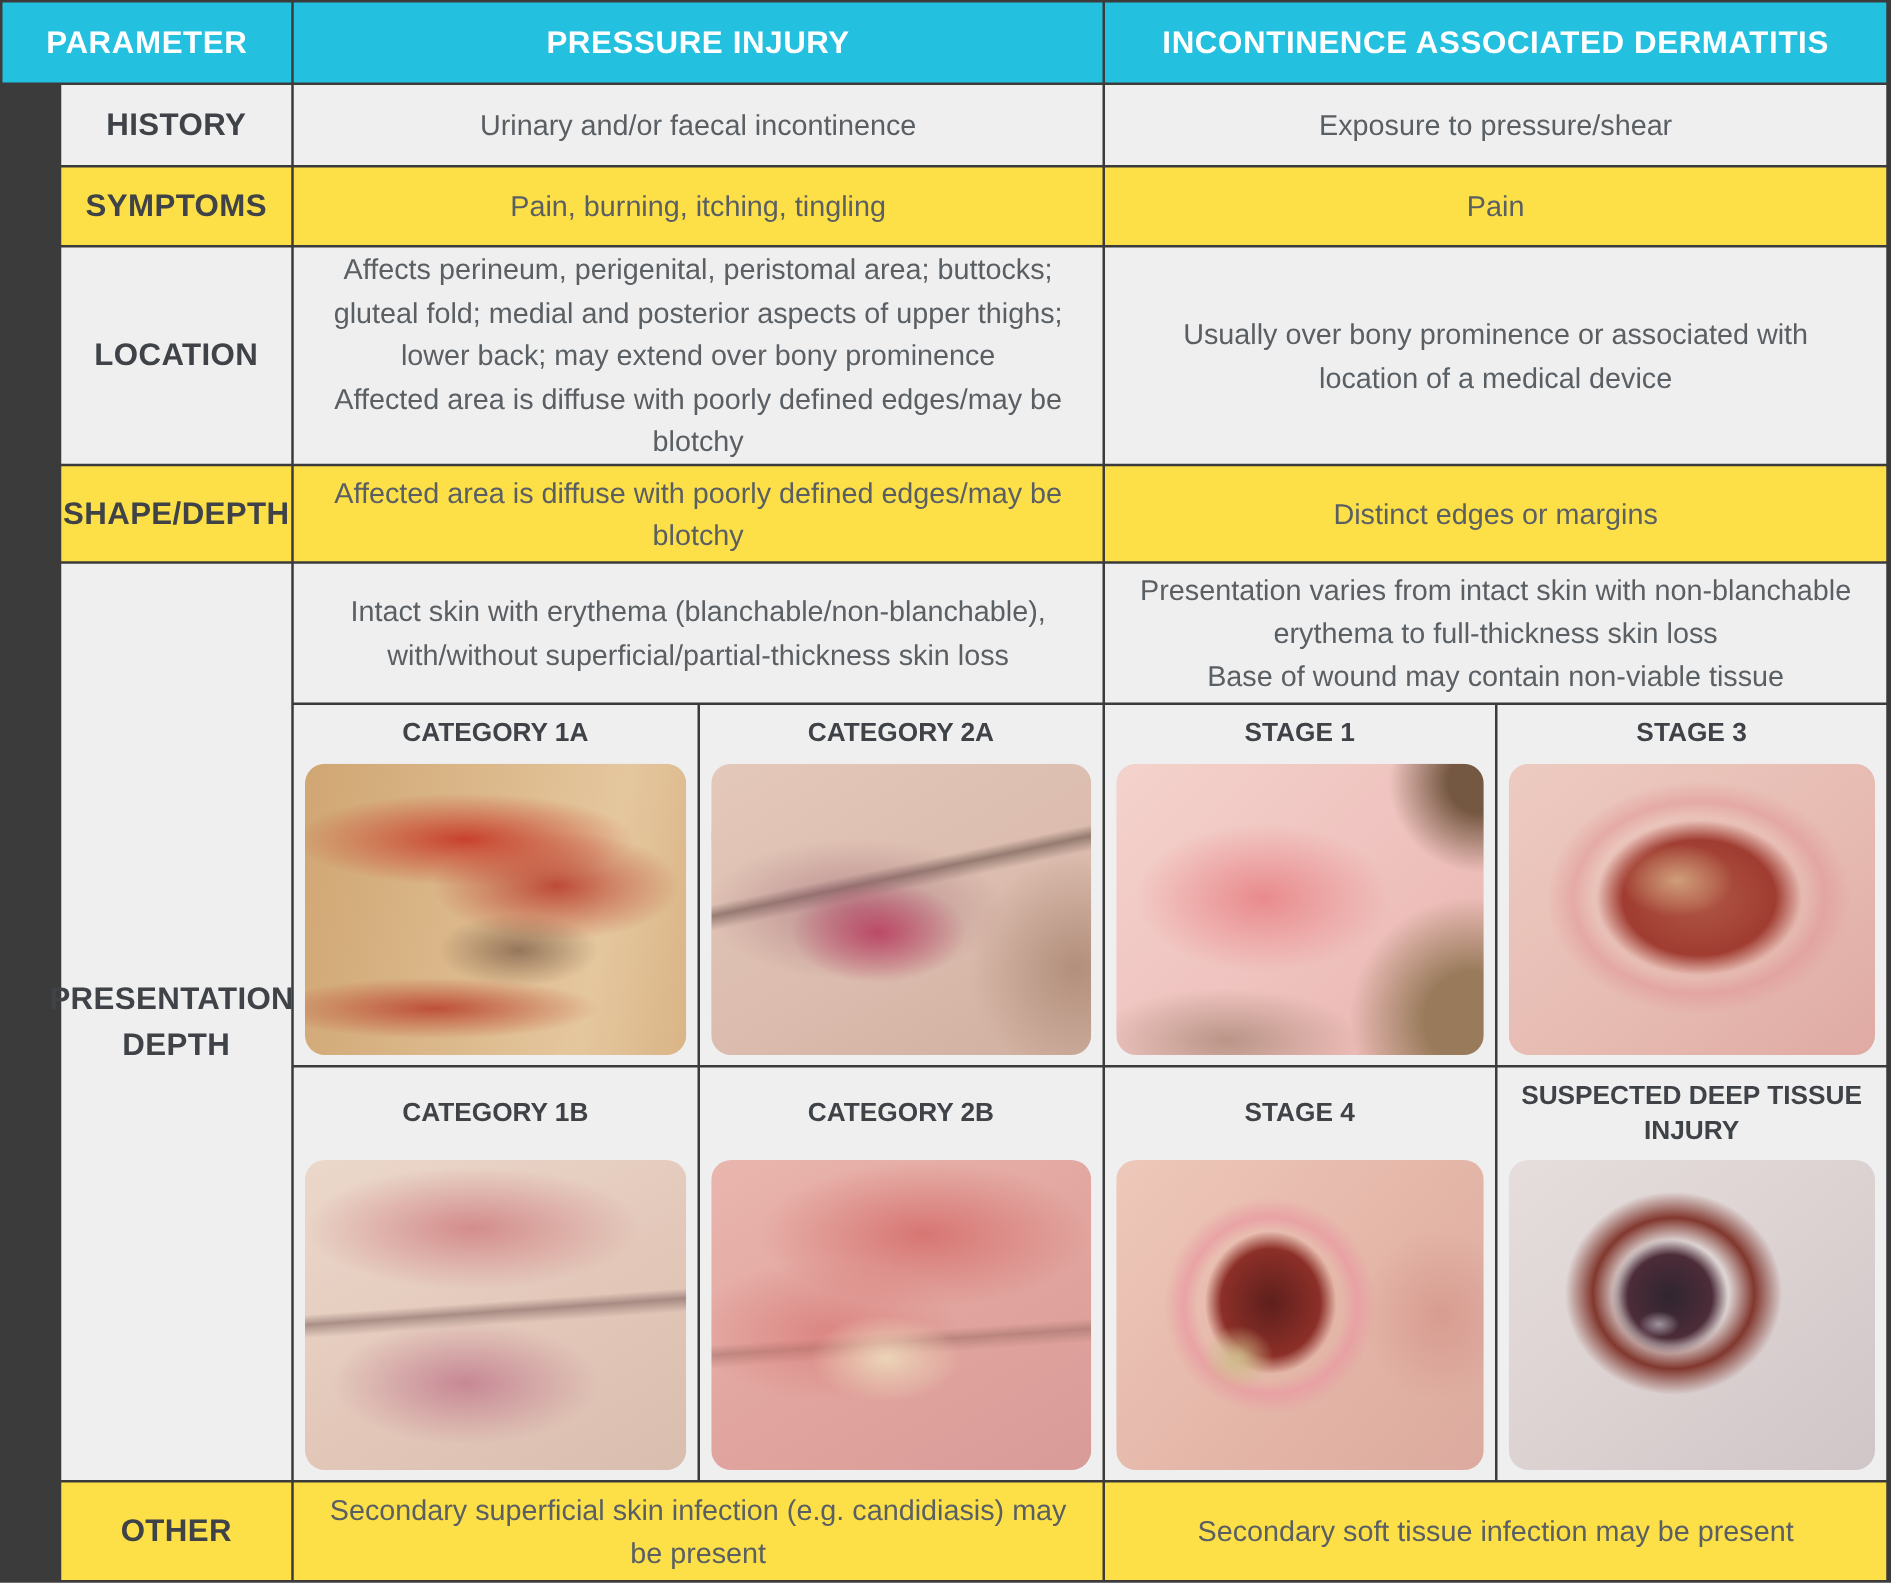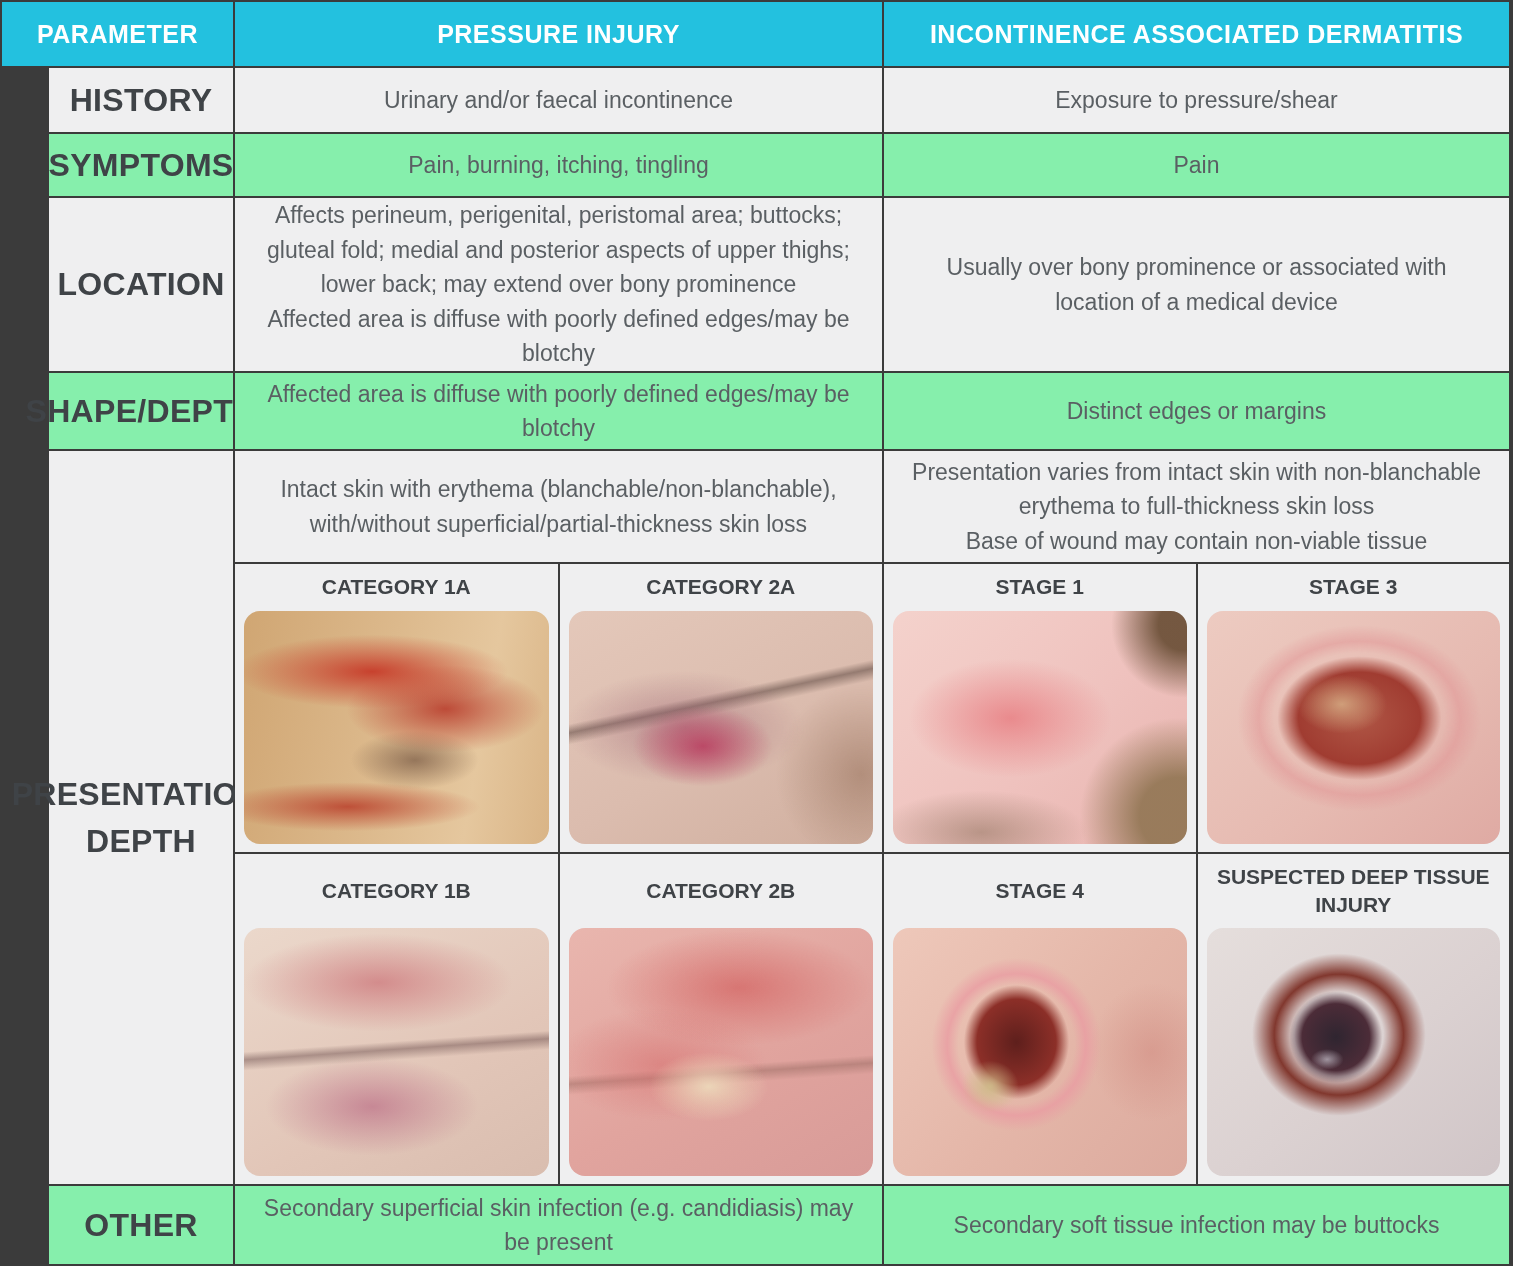--- a/index.html
+++ b/index.html
@@ -17,33 +17,33 @@
     border: 2px solid #3b3b3b;
   }
 
   .cell {
     display: flex;
     align-items: center;
     justify-content: center;
     text-align: center;
   }
   .bg-grey  { background: #efeff0; }
-  .bg-white { background: #86efac; }
+  .bg-white { background: #fde047; }
 
   .hdr {
     background: #23c1df;
     color: #ffffff;
     font-weight: 700;
     font-size: 25px;
     letter-spacing: 0.5px;
   }
 
   .param {
     font-weight: 700;
-    font-size: 32px;
+    font-size: 25px;
     color: #3f4347;
     letter-spacing: 0.3px;
     white-space: pre-line;
     line-height: 1.45;
     margin-left: 47px;
   }
 
   .body-txt {
     font-size: 23px;
     color: #5a5f63;
@@ -230,15 +230,15 @@
       </div>
       <div class="ex-cell tall">
         <div class="ex-label">SUSPECTED DEEP TISSUE INJURY</div>
         <div class="photo ph-sdti"></div>
       </div>
     </div>
   </div>
 
   <div class="cell bg-white param">OTHER</div>
   <div class="cell bg-white body-txt">Secondary superficial skin infection (e.g. candidiasis) may be present</div>
-  <div class="cell bg-white body-txt">Secondary soft tissue infection may be buttocks</div>
+  <div class="cell bg-white body-txt">Secondary soft tissue infection may be present</div>
 
 </div>
 
 </body></html>

